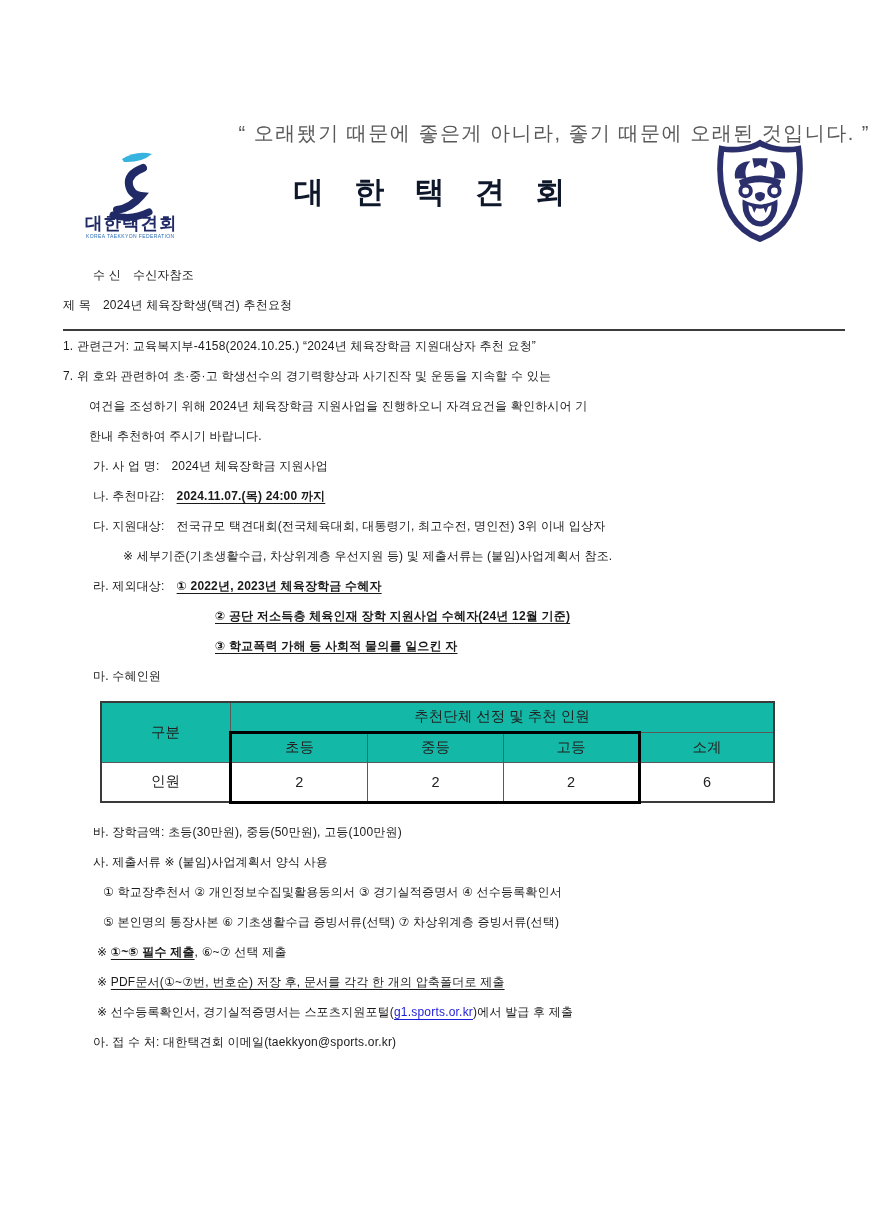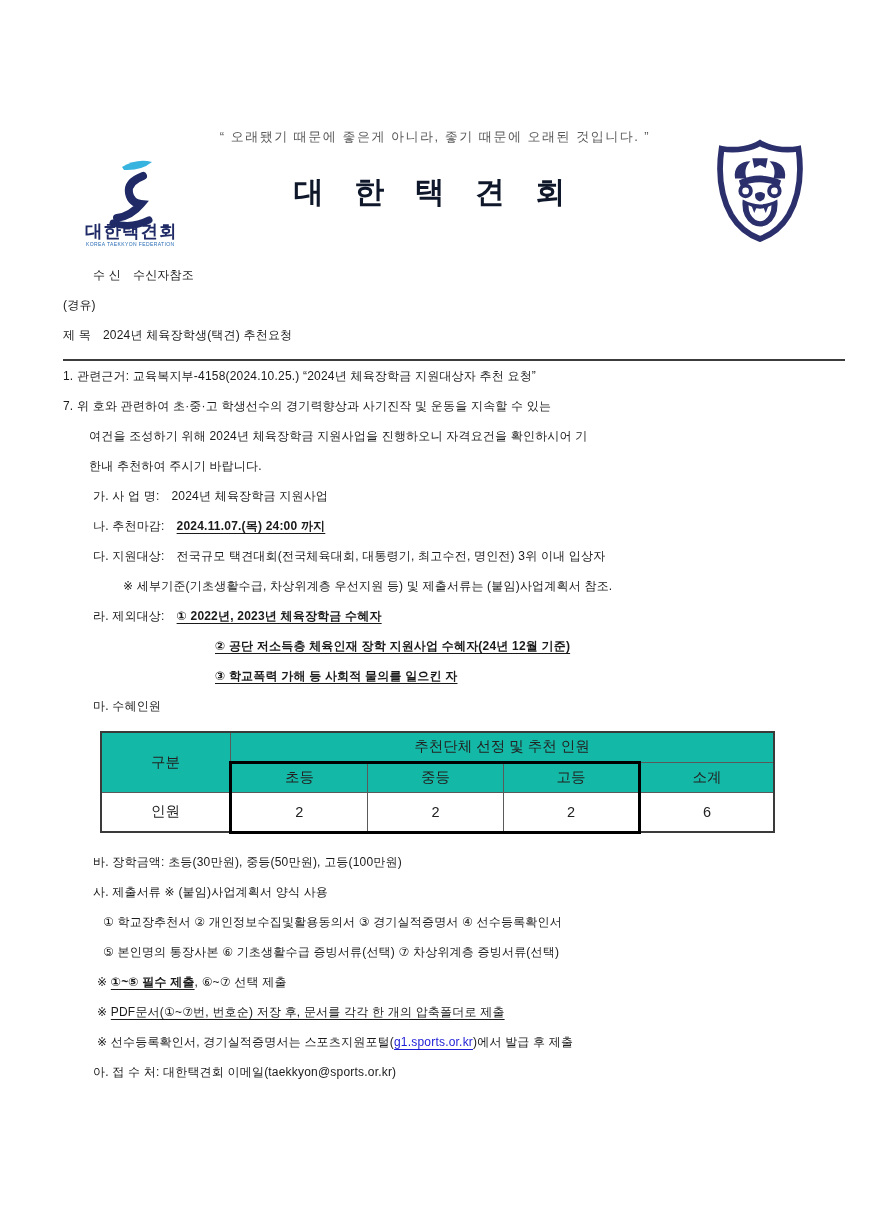--- a/index.html
+++ b/index.html
@@ -1,23 +1,23 @@
 <!DOCTYPE html>
 <html><head>
 <meta charset="utf-8">
 <style>
   html,body{margin:0;padding:0;background:#ffffff;}
   .page{position:relative;width:870px;height:1230px;background:#fff;overflow:hidden;
         font-family:"Liberation Sans","DejaVu Sans",sans-serif;color:#1a1a1a;}
 
-  .quote{position:absolute;top:120px;left:0;right:0;text-align:center;
-         font-size:13px;color:#595959;letter-spacing:1.5px;margin-top:8px;}
+  .quote{position:absolute;top:120px;left:0;right:0;text-align:right;
+         font-size:20px;color:#595959;letter-spacing:1.5px;}
   .org-title{position:absolute;top:172px;left:0;right:0;text-align:center;
              font-size:30px;font-weight:bold;color:#0f172a;letter-spacing:11px;}
-  .logo{position:absolute;left:84px;top:156px;}
+  .logo{position:absolute;left:84px;top:148px;}
   .emblem{position:absolute;left:712px;top:138px;}
 
   .doc{position:absolute;left:63px;top:260px;width:782px;}
   .doc p{margin:0;font-size:12px;line-height:30px;letter-spacing:0.2px;white-space:normal;}
   .doc span{white-space:pre-wrap;}
 
   .recv{padding-left:30px;margin-top:4px;font-size:16.5px;}
   .via{margin-top:9px;font-size:16.5px;}
   .subj{margin-top:9px;font-size:16.5px;}
   .lblgap{margin-right:12px;}
@@ -83,21 +83,20 @@
       <path d="M38 70 Q50 77 62 70 Q62 80 55 85 Q50 88 45 85 Q38 80 38 70 Z" fill="#ffffff"></path>
       <path d="M41 70 L44 78 L47 71 Z" fill="#2b2f6b"></path>
       <path d="M59 70 L56 78 L53 71 Z" fill="#2b2f6b"></path>
     </svg>
   </div>
 
   <div class="doc">
 
     <p class="recv"><span class="lblgap">수 신</span><span>수신자참조</span></p>
 
-    <p class="via">(경유)</p>
 
     <p class="subj"><span class="lblgap">제 목</span><span>2024년 체육장학생(택견) 추천요청</span></p>
 
     <hr class="rule">
 
     <p class="item1">1. 관련근거: 교육복지부-4158(2024.10.25.) “2024년 체육장학금 지원대상자 추천 요청”</p>
 
     <p class="p2a">7. 위 호와 관련하여 초·중·고 학생선수의 경기력향상과 사기진작 및 운동을 지속할 수 있는</p>
     <p class="p2b">여건을 조성하기 위해 2024년 체육장학금 지원사업을 진행하오니 자격요건을 확인하시어 기</p>
     <p class="p2c">한내 추천하여 주시기 바랍니다.</p>

